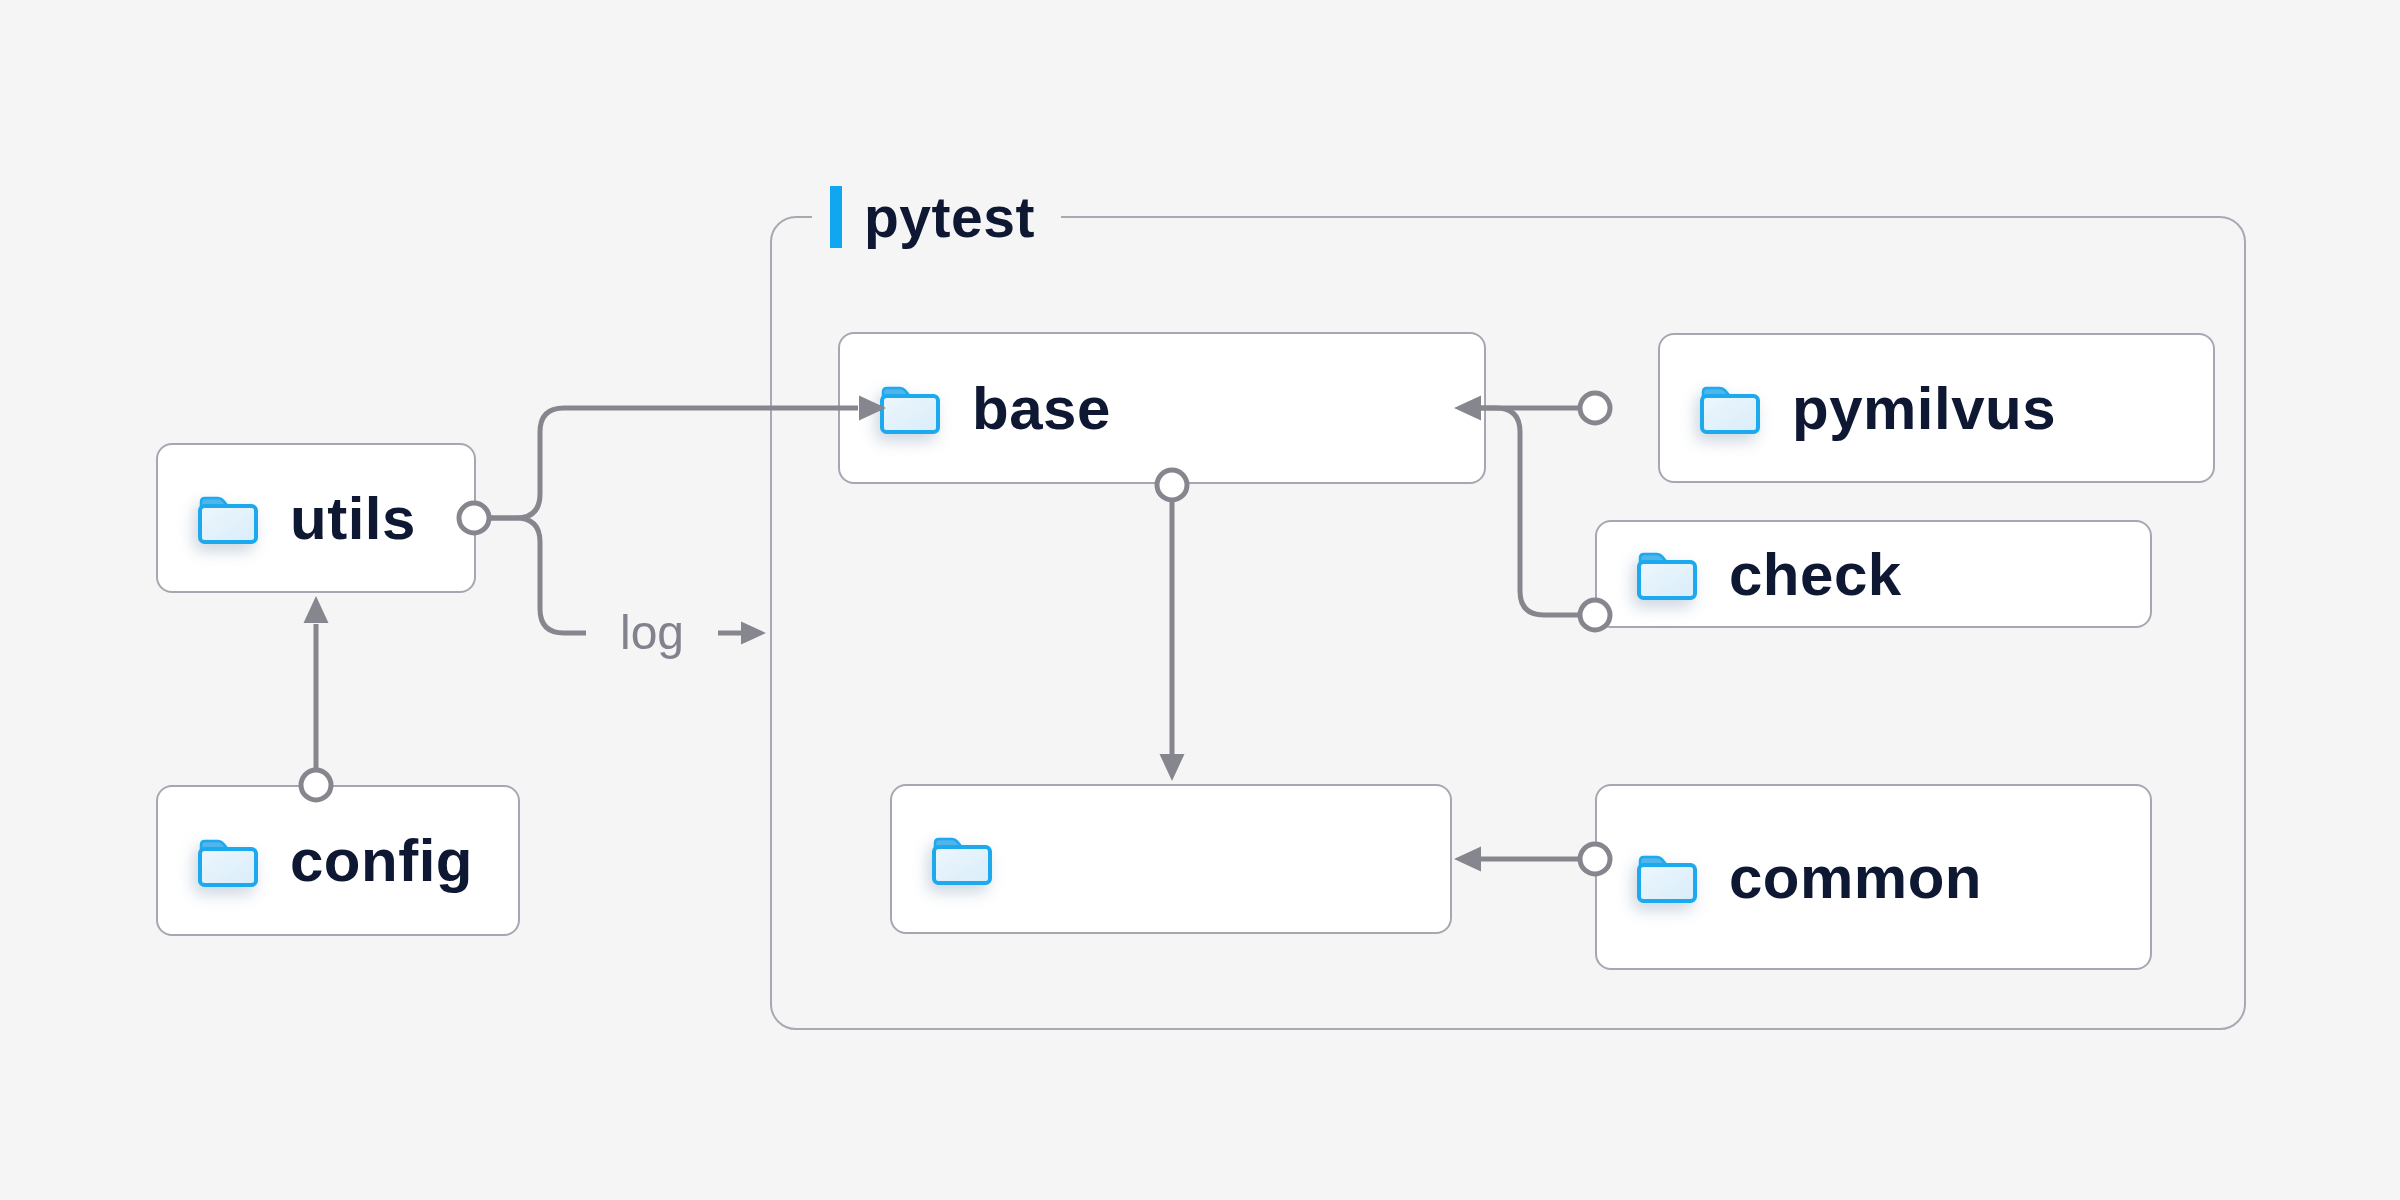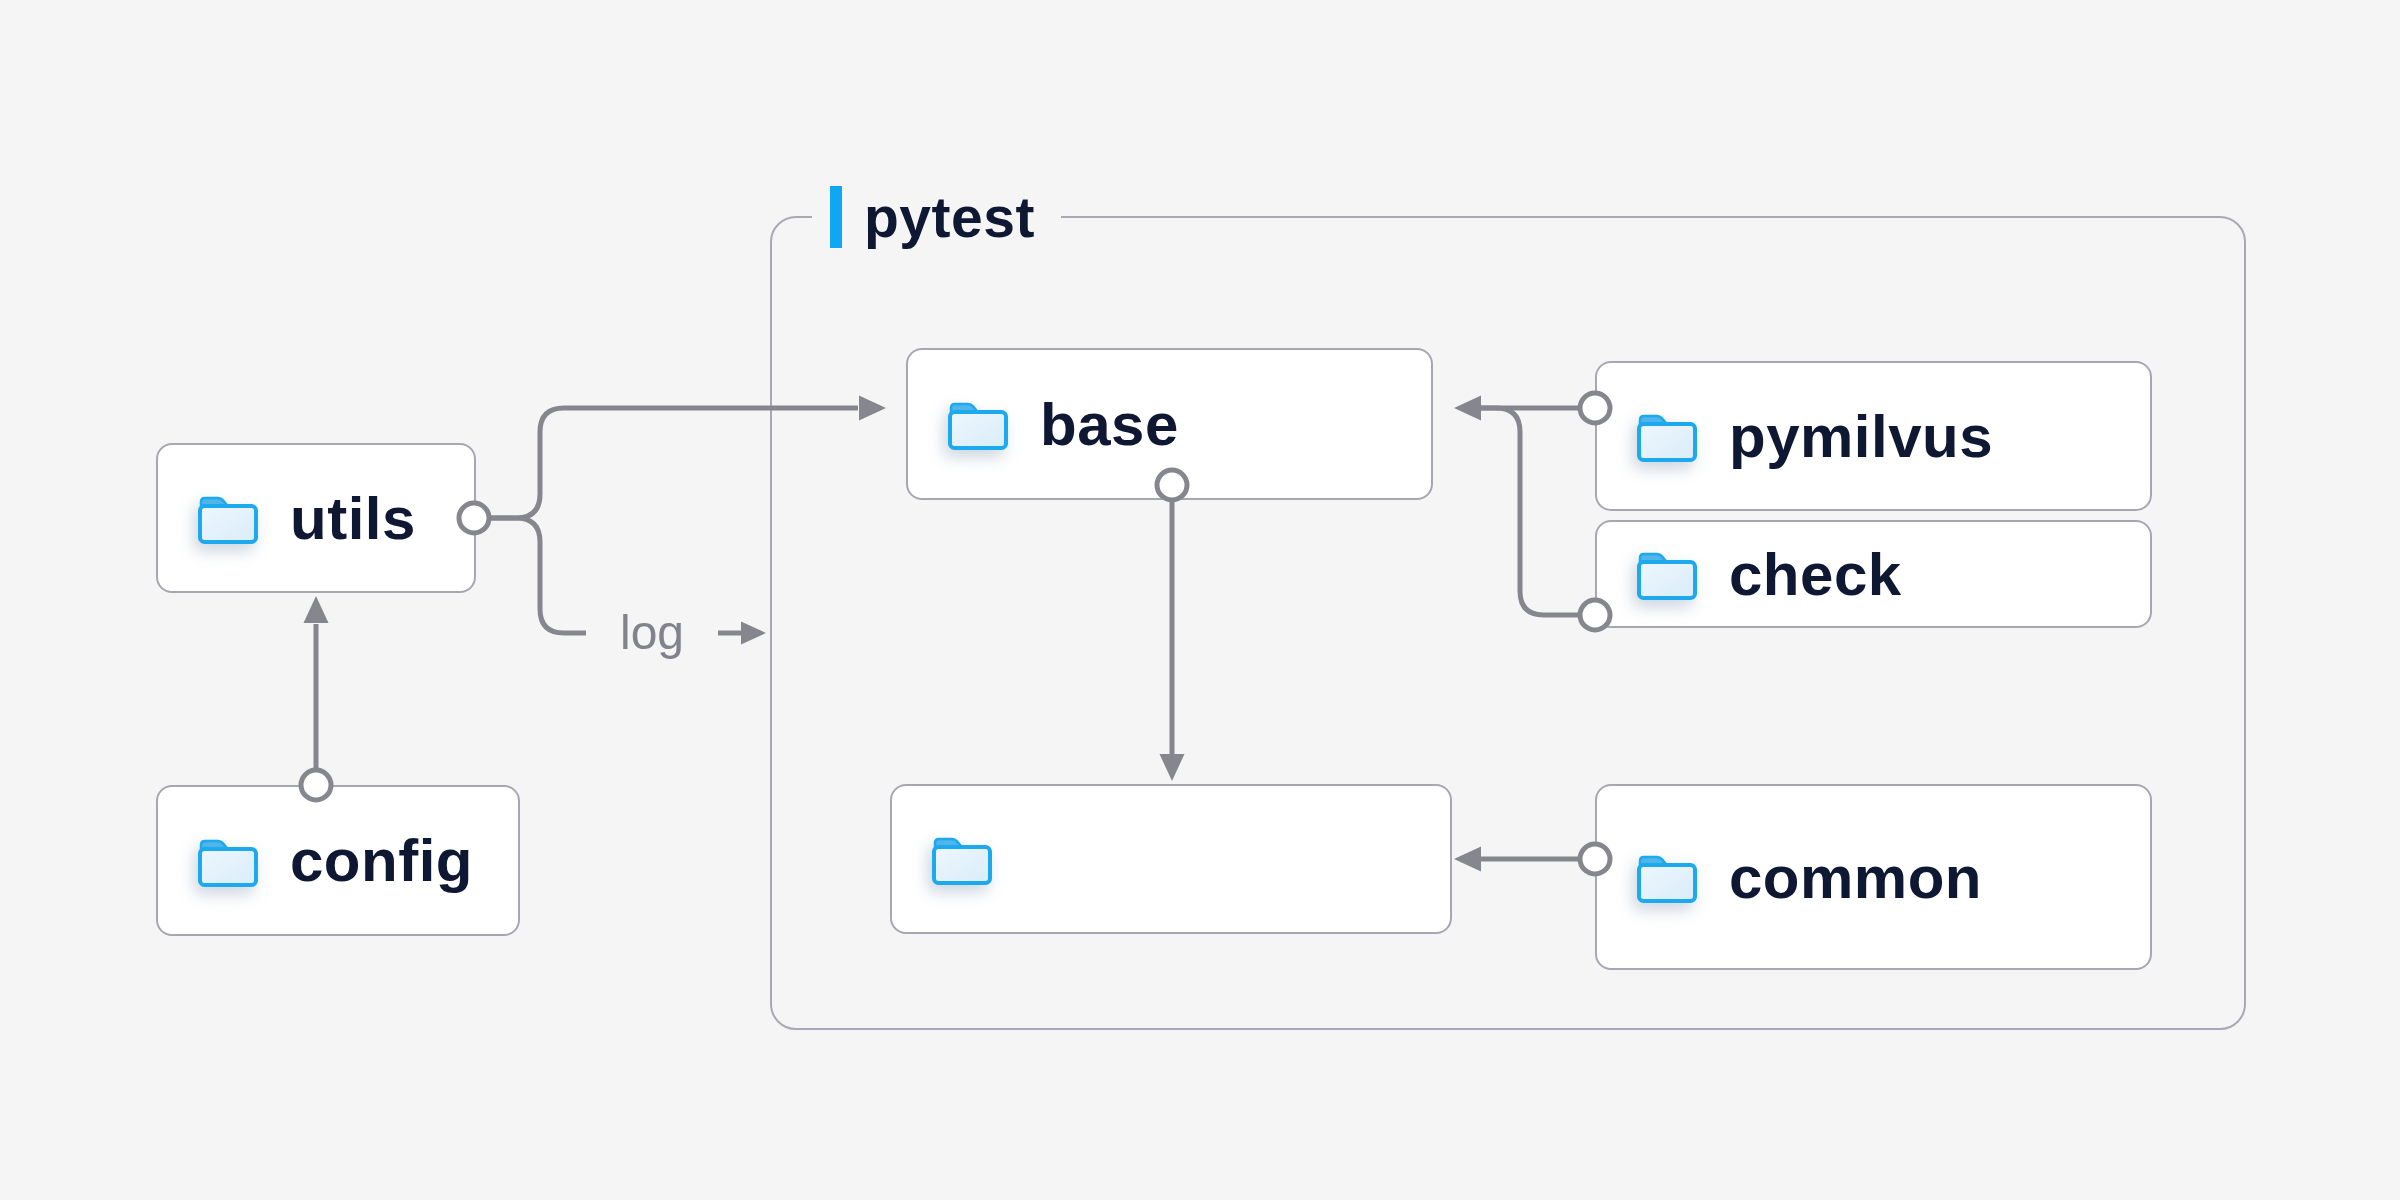--- a/index.html
+++ b/index.html
@@ -53,22 +53,22 @@
     border:2.5px solid var(--node-border);
     border-radius:16px;
     z-index:2;
   }
   .node-label{
     font-size:60px;font-weight:700;color:var(--node-text);
     letter-spacing:0.5px;white-space:nowrap;
   }
   #node-utils    {left:156px;  top:443px; width:320px; height:150px;}
   #node-config   {left:156px;  top:785px; width:364px; height:151px;}
-  #node-base     {left:906px;  top:332px; width:527px; height:152px;margin-top:16px;}
-  #node-pymilvus {left:1595px; top:333px; width:557px; height:150px;margin-top:28px;}
+  #node-base     {left:838px;  top:332px; width:648px; height:152px;}
+  #node-pymilvus {left:1658px; top:333px; width:557px; height:150px;}
   #node-check    {left:1595px; top:520px; width:557px; height:108px;}
   #node-testcases{left:890px;  top:784px; width:562px; height:150px;}
   #node-common   {left:1595px; top:784px; width:557px; height:186px;}
   .folder-icon{
     flex:0 0 auto;
     filter:drop-shadow(-4px 7px 8px rgba(125,150,175,0.40));
   }
   
   .edges-layer{
     position:absolute;left:0;top:0;width:2400px;height:1200px;

